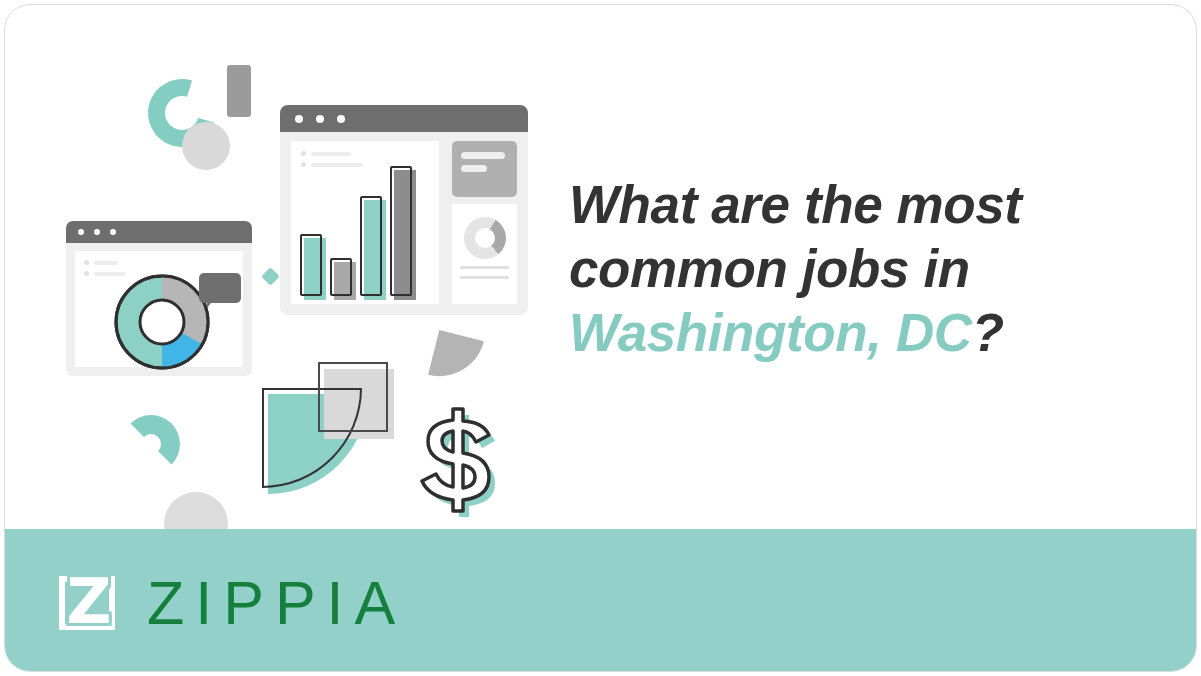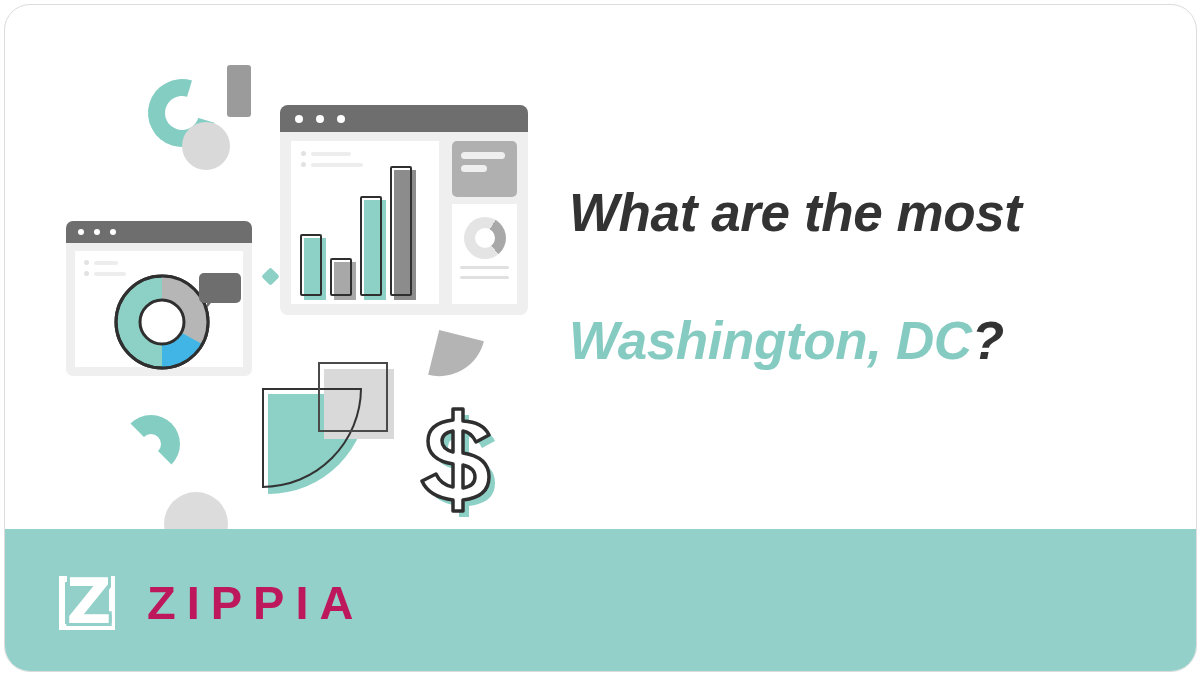--- a/index.html
+++ b/index.html
@@ -53,41 +53,41 @@
     font-family: "DejaVu Sans", sans-serif;
     color: #ffffff;
     line-height: 64px;
     text-align: center;
     letter-spacing: -2px;
     text-shadow: -3px 0 0 #93d0c9, 3px 0 0 #93d0c9, 0 -3px 0 #93d0c9, 0 3px 0 #93d0c9,
                  -3px -3px 0 #93d0c9, 3px 3px 0 #93d0c9, 3px -3px 0 #93d0c9, -3px 3px 0 #93d0c9;
   }
   .logo-text { margin-left: 28px; }
   .logo-word {
-    font-size: 47px;
-    font-weight: 700;
+    font-size: 61px;
+    font-weight: 400;
     letter-spacing: 11px;
-    color: #be185d;
+    color: #15803d;
     font-family: "Liberation Sans", sans-serif;
     line-height: 52px;
   }
   .logo-tag {
     font-size: 12.5px;
     letter-spacing: 6.4px;
     color: #ffffff;
     opacity: 0.82;
     margin-top: 2px;
     margin-left: 3px;
     font-family: "Liberation Sans", sans-serif;
   }
 
   
   .headline {
     position: absolute;
-    left: 564px; top: 176px;
+    left: 564px; top: 168px;
     width: 600px;
     font-size: 53px;
     font-weight: bold;
     font-style: italic;
     line-height: 64px;
     color: #333333;
     letter-spacing: -0.4px;
   }
   .headline .accent { color: #85cbc2; }
 
@@ -389,21 +389,21 @@
         </div>
       </div>
 
     </div>
   </div>
 
   <div class="shape circle-gray-lg"></div>
 
   <div class="headline">
     <span>What are the most</span><br>
-    <br>
+    <span>common jobs in</span><br>
     <span class="accent">Washington, DC</span><span>?</span>
   </div>
 
   <div class="footer-band"></div>
 
   <div class="logo-wrap">
     <div class="logo-mark">
       <span class="sq"></span>
       <span class="zed">Z</span>
     </div>

